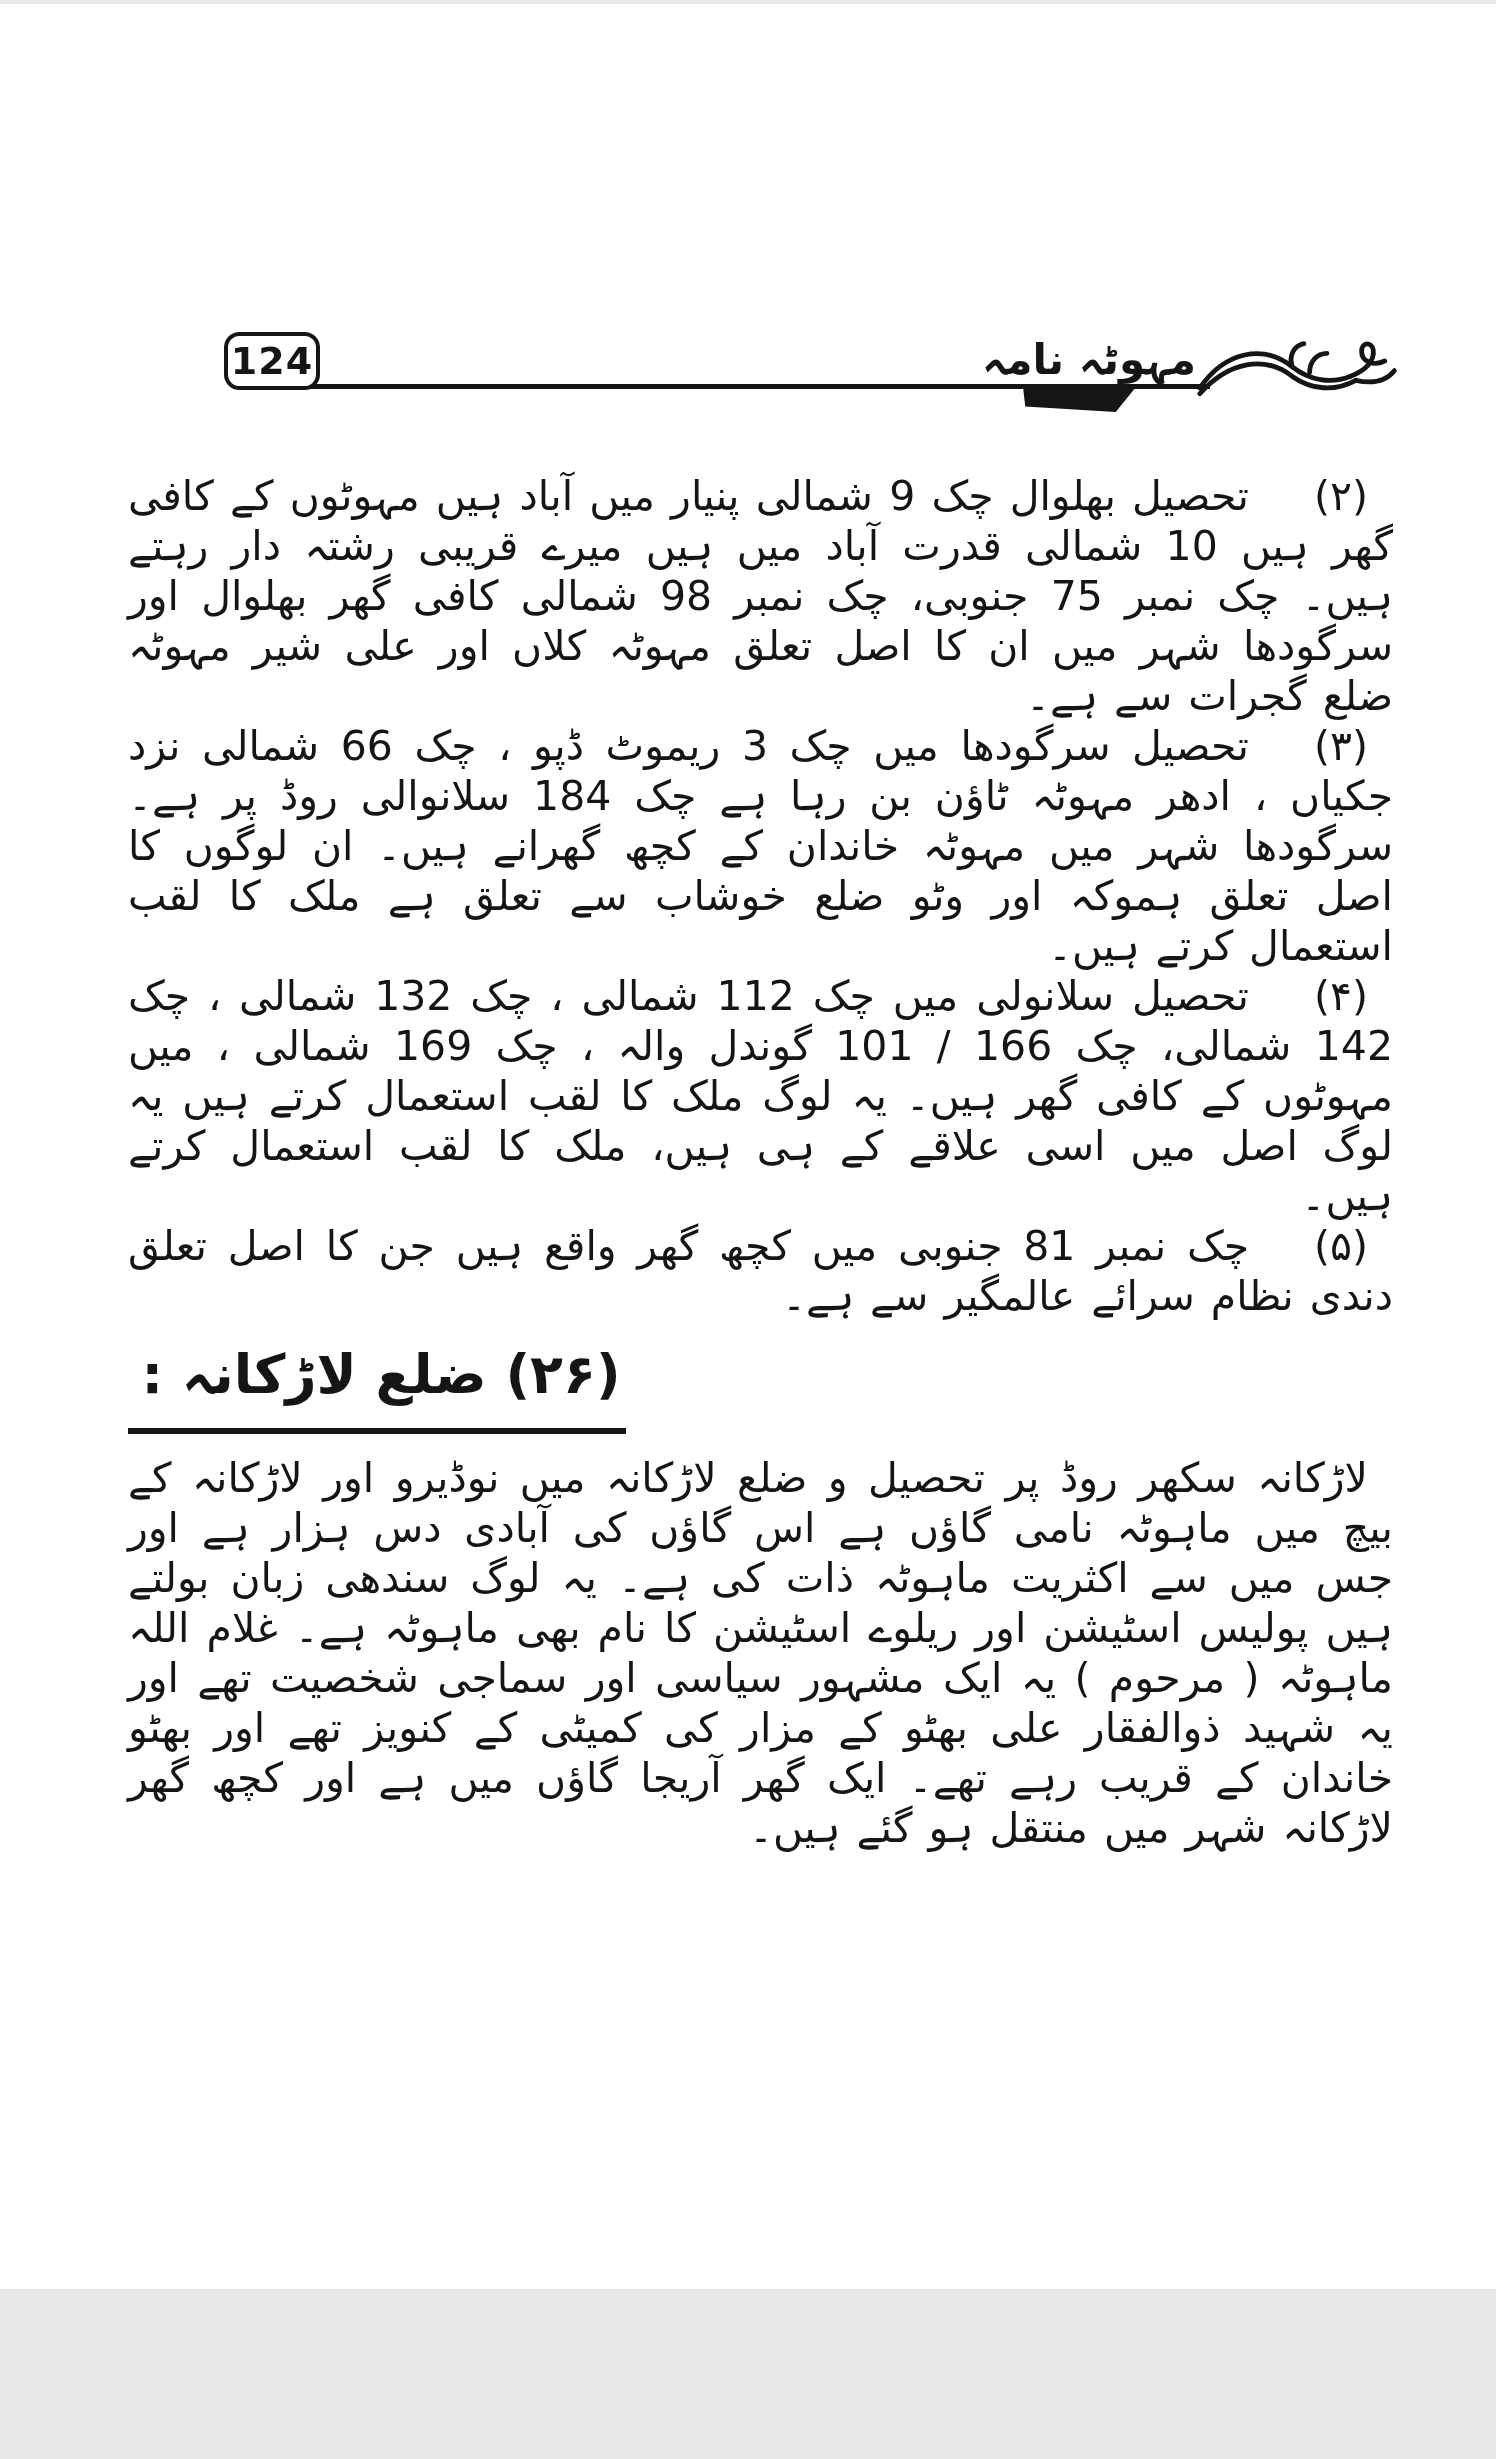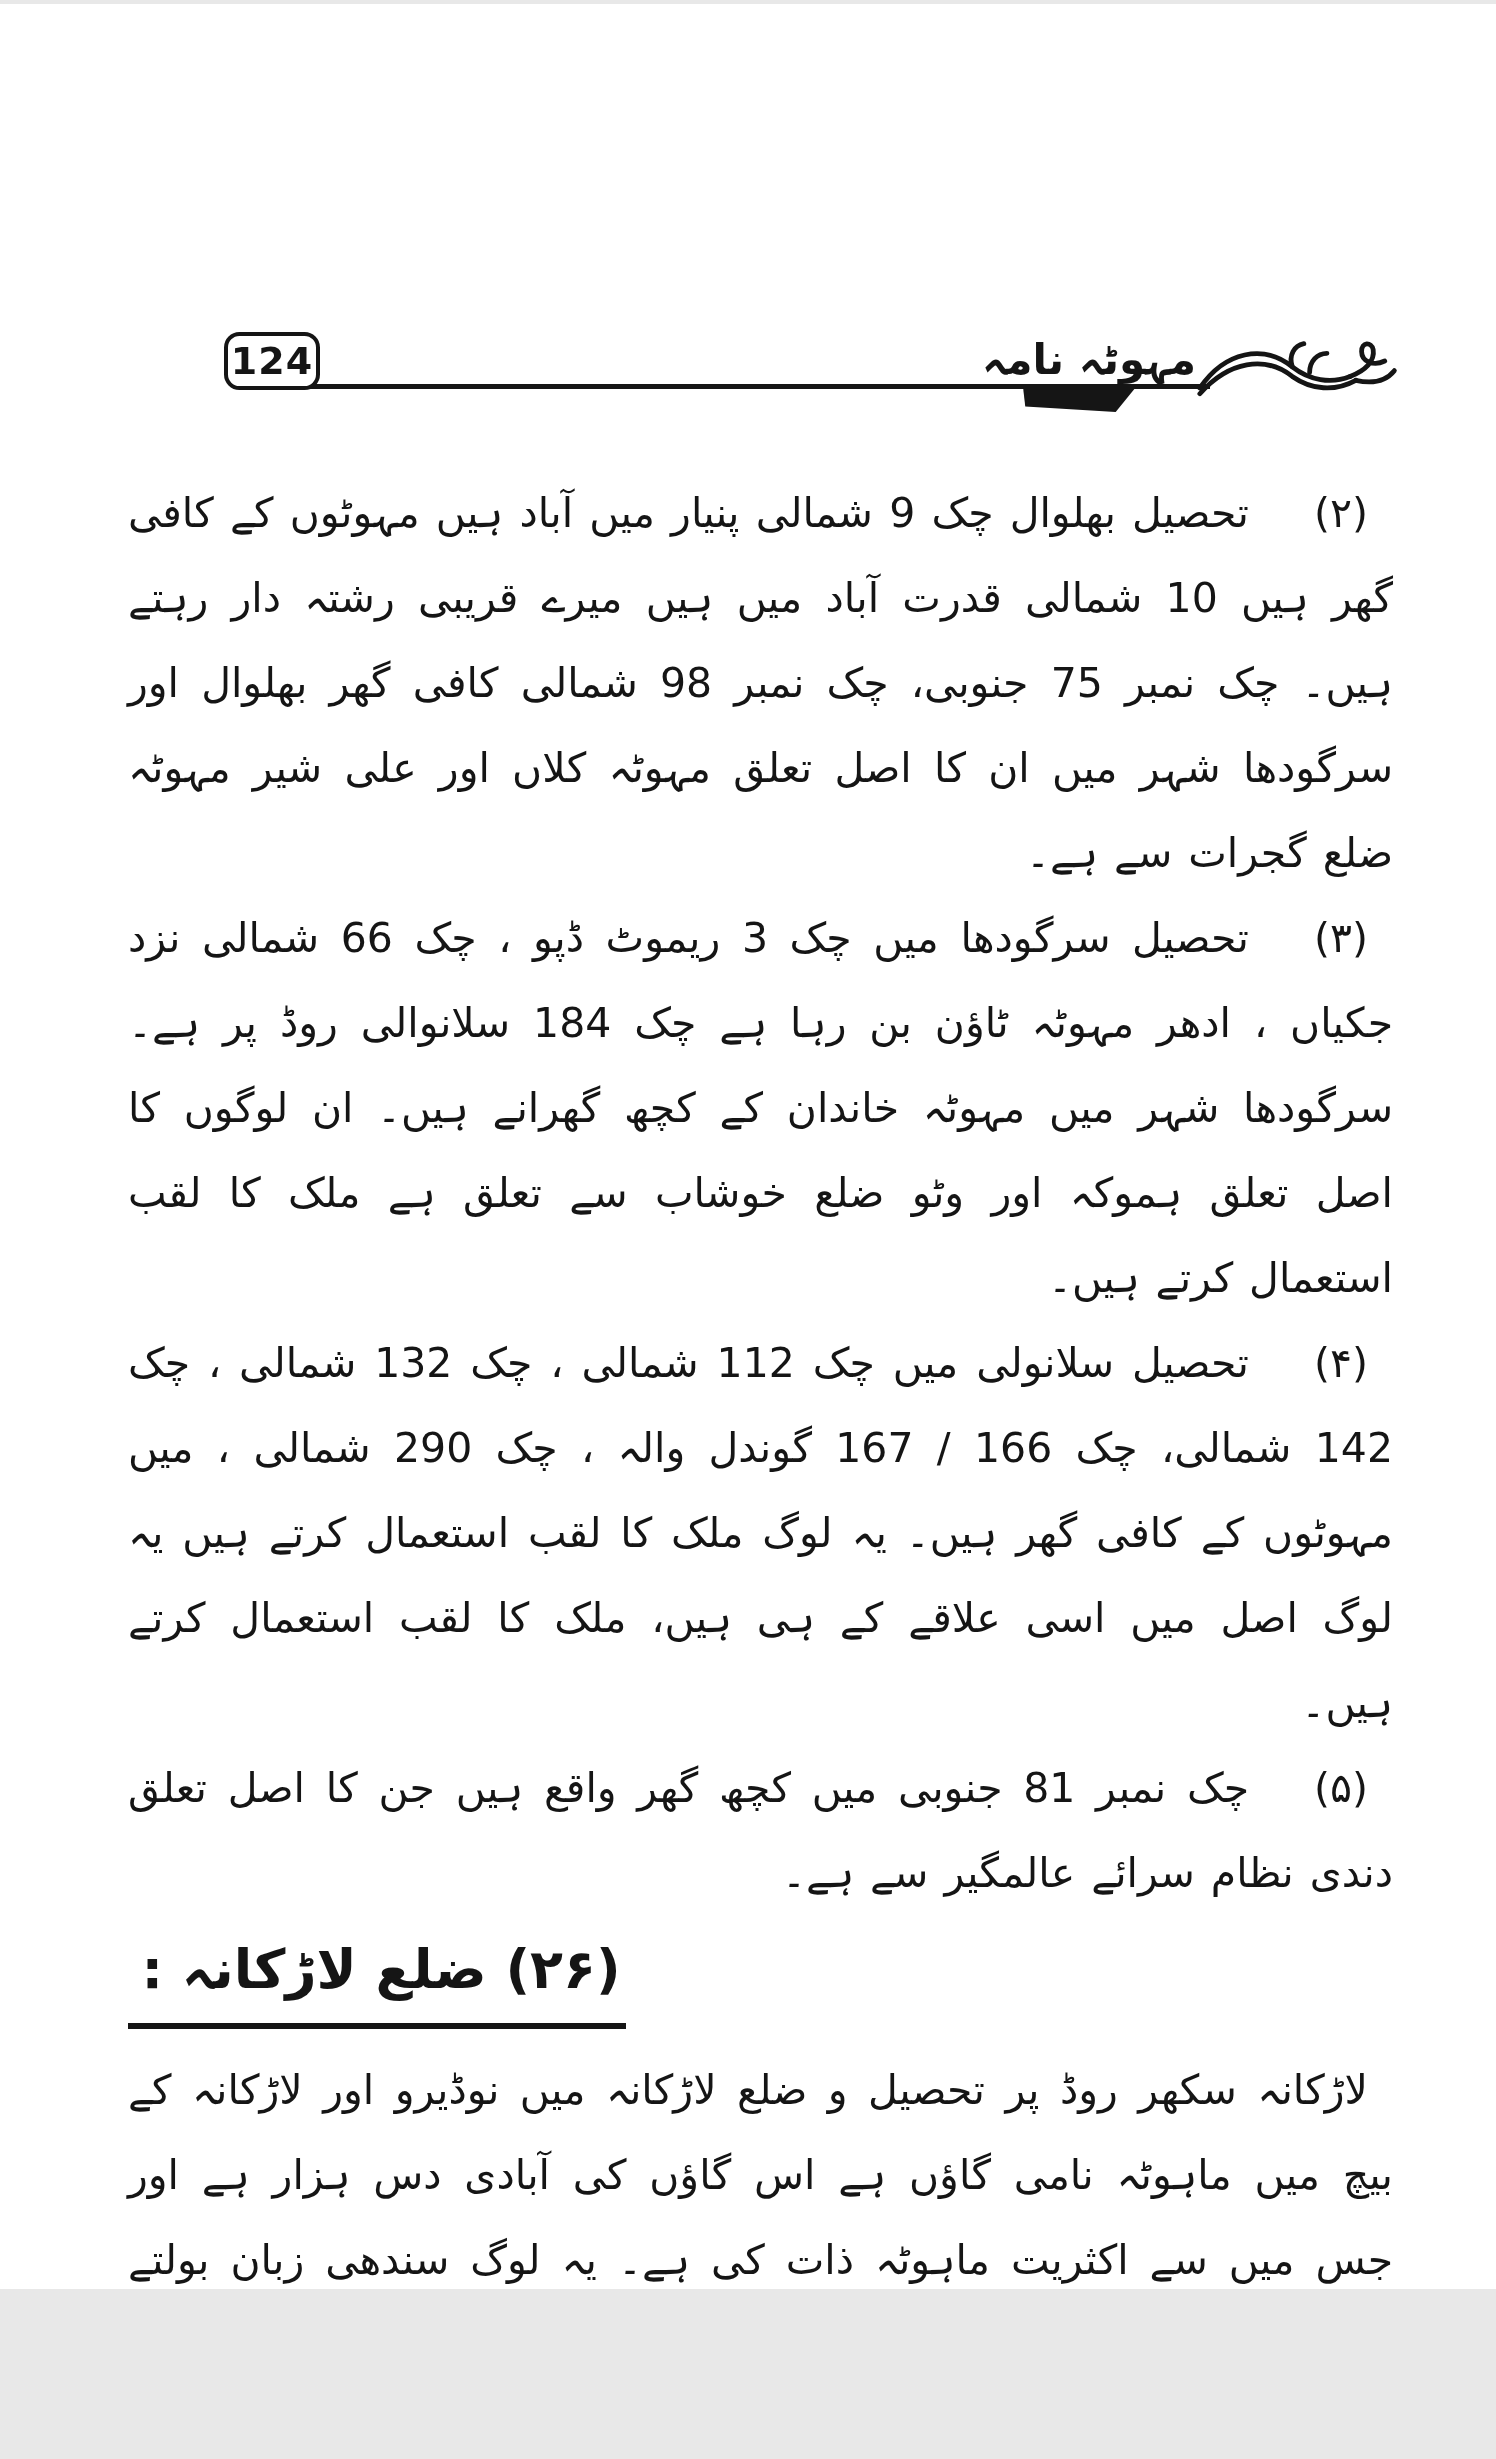--- a/index.html
+++ b/index.html
@@ -43,21 +43,21 @@
     clip-path:polygon(0 0,100% 0,82% 100%,2% 78%);
     z-index:2;
   }
   .swirl{position:absolute;right:-9.6px;top:7.7px;z-index:2;}
   
   .body-text{margin-top:25px;}
   .para{
     direction:rtl;
     text-align:justify;
     font-size:41px;
-    line-height:85px;
+    line-height:50px;
     margin:0;
     text-indent:25px;
     word-spacing:2.9px;
   }
   .para .num{
     font-weight:normal;
     margin-left:65px; 
     white-space:nowrap;
   }
   .sec-head-row{
@@ -98,21 +98,21 @@
         </g>
       </svg>
     </div>
 
     <div class="body-text">
 
       <p class="para"><span class="num">(۲)</span><span>تحصیل بھلوال چک 9 شمالی پنیار میں آباد ہیں مہوٹوں کے کافی گھر ہیں 10 شمالی قدرت آباد میں ہیں میرے قریبی رشتہ دار رہتے ہیں۔ چک نمبر 75 جنوبی، چک نمبر 98 شمالی کافی گھر بھلوال اور سرگودھا شہر میں ان کا اصل تعلق مہوٹہ کلاں اور علی شیر مہوٹہ ضلع گجرات سے ہے۔</span></p>
 
       <p class="para"><span class="num">(۳)</span><span>تحصیل سرگودھا میں چک 3 ریموٹ ڈپو ، چک 66 شمالی نزد جکیاں ، ادھر مہوٹہ ٹاؤن بن رہا ہے چک 184 سلانوالی روڈ پر ہے۔ سرگودھا شہر میں مہوٹہ خاندان کے کچھ گھرانے ہیں۔ ان لوگوں کا اصل تعلق ہموکہ اور وٹو ضلع خوشاب سے تعلق ہے ملک کا لقب استعمال کرتے ہیں۔</span></p>
 
-      <p class="para"><span class="num">(۴)</span><span>تحصیل سلانولی میں چک 112 شمالی ، چک 132 شمالی ، چک 142 شمالی، چک 166 / 167 گوندل والہ ، چک 290 شمالی ، میں مہوٹوں کے کافی گھر ہیں۔ یہ لوگ ملک کا لقب استعمال کرتے ہیں یہ لوگ اصل میں اسی علاقے کے ہی ہیں، ملک کا لقب استعمال کرتے ہیں۔</span></p>
+      <p class="para"><span class="num">(۴)</span><span>تحصیل سلانولی میں چک 112 شمالی ، چک 132 شمالی ، چک 142 شمالی، چک 166 / 101 گوندل والہ ، چک 169 شمالی ، میں مہوٹوں کے کافی گھر ہیں۔ یہ لوگ ملک کا لقب استعمال کرتے ہیں یہ لوگ اصل میں اسی علاقے کے ہی ہیں، ملک کا لقب استعمال کرتے ہیں۔</span></p>
 
       <p class="para"><span class="num">(۵)</span><span>چک نمبر 81 جنوبی میں کچھ گھر واقع ہیں جن کا اصل تعلق دندی نظام سرائے عالمگیر سے ہے۔</span></p>
 
       <div class="sec-head-row">
         <span class="sec-head">(۲۶) ضلع لاڑکانہ :</span>
       </div>
 
       <p class="para">لاڑکانہ سکھر روڈ پر تحصیل و ضلع لاڑکانہ میں نوڈیرو اور لاڑکانہ کے بیچ میں ماہوٹہ نامی گاؤں ہے اس گاؤں کی آبادی دس ہزار ہے اور جس میں سے اکثریت ماہوٹہ ذات کی ہے۔ یہ لوگ سندھی زبان بولتے ہیں پولیس اسٹیشن اور ریلوے اسٹیشن کا نام بھی ماہوٹہ ہے۔ غلام اللہ ماہوٹہ ( مرحوم ) یہ ایک مشہور سیاسی اور سماجی شخصیت تھے اور یہ شہید ذوالفقار علی بھٹو کے مزار کی کمیٹی کے کنویز تھے اور بھٹو خاندان کے قریب رہے تھے۔ ایک گھر آریجا گاؤں میں ہے اور کچھ گھر لاڑکانہ شہر میں منتقل ہو گئے ہیں۔</p>
 
     </div>

